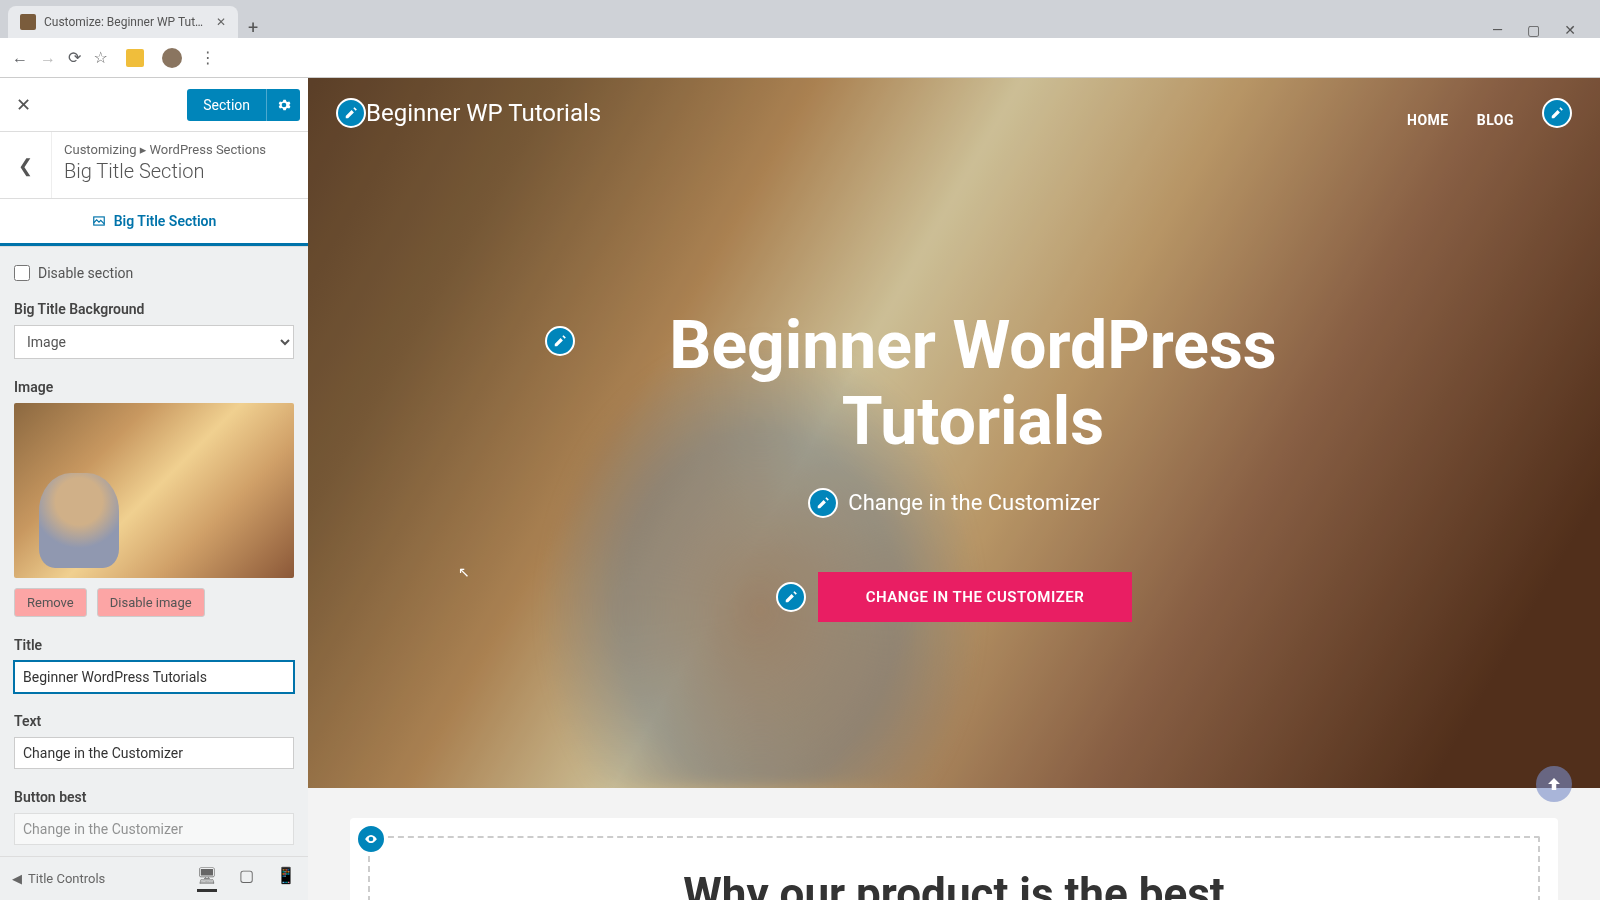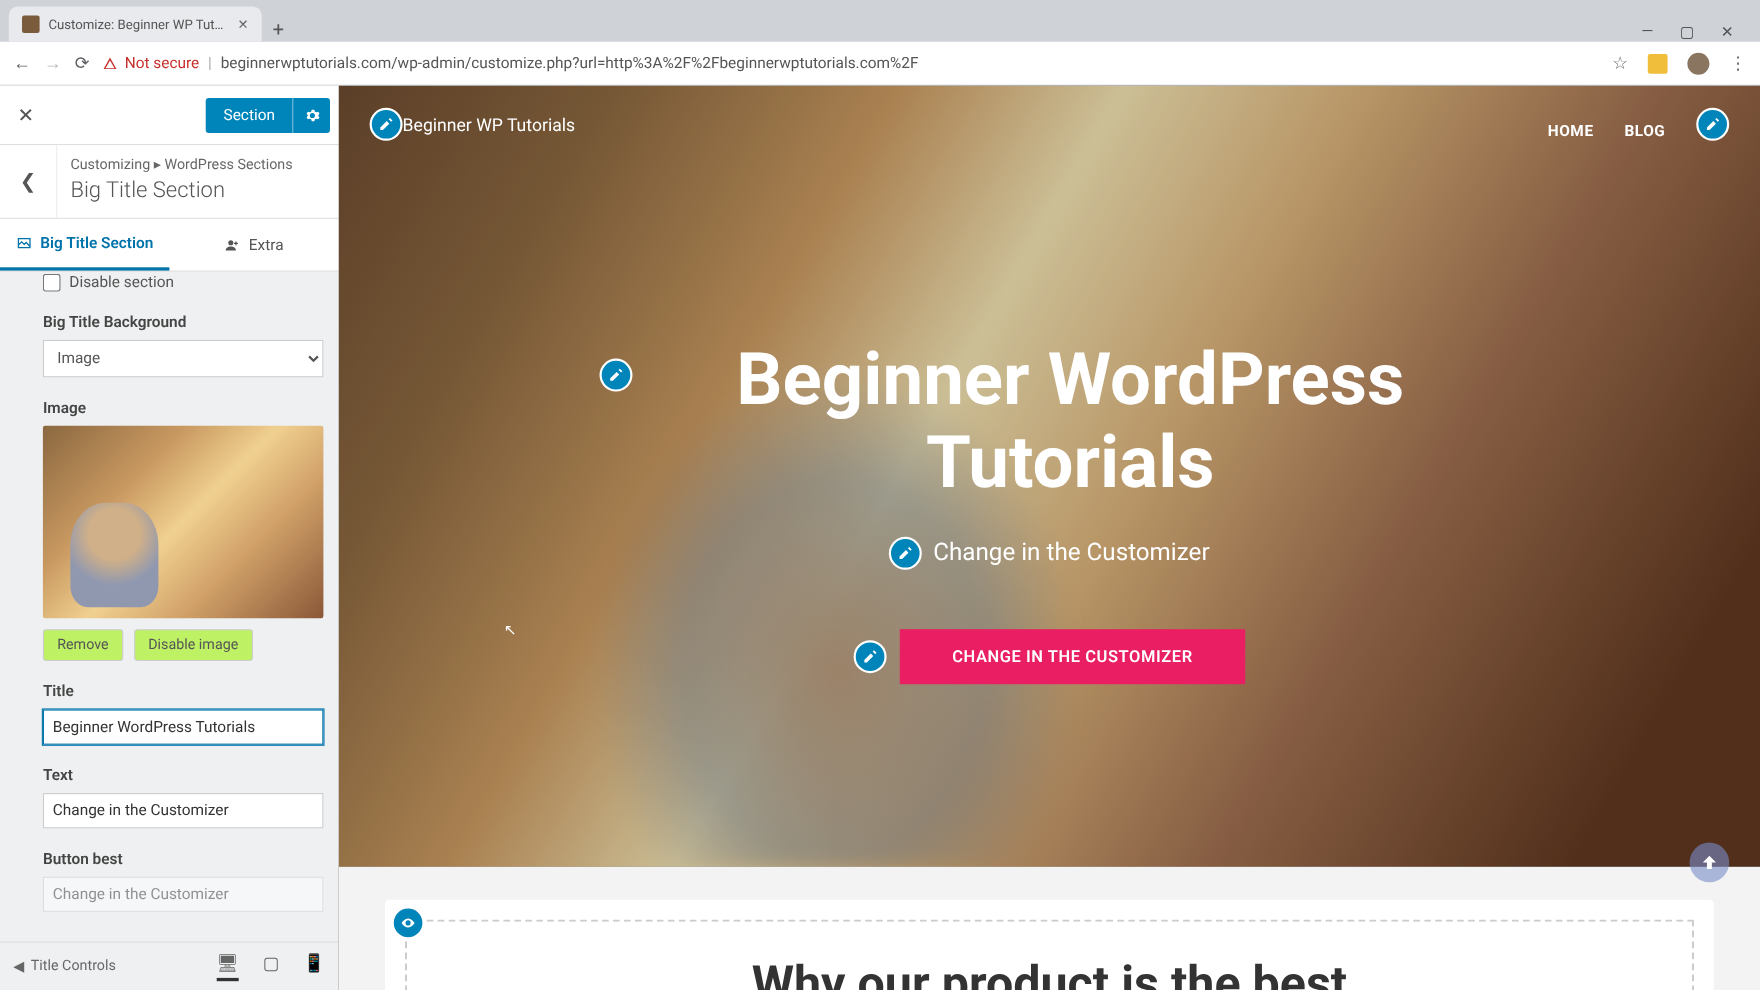--- a/index.html
+++ b/index.html
@@ -38,46 +38,46 @@
 .back-arrow { width: 52px; height: 66px; display: flex; align-items: center; justify-content: center; font-size: 18px; color: #555; cursor: pointer; border-right: 1px solid #eee; }
 .breadcrumb-txt { padding: 10px 12px; }
 .crumb-line { font-size: 13px; color: #666; }
 .crumb-title { font-size: 20px; color: #555; font-weight: 300; margin-top: 2px; }
 
 .section-tabs { display: flex; background: #fff; border-bottom: 1px solid #ddd; }
 .section-tab { flex: 1; text-align: center; padding: 14px 0; font-size: 14px; color: #555; cursor: pointer; display: flex; align-items: center; justify-content: center; gap: 8px; }
 .section-tab.active { color: #0073aa; border-bottom: 3px solid #0073aa; font-weight: 600; }
 .section-tab-icon { width: 14px; height: 14px; display: inline-block; }
 
-.controls-scroll { flex: 1; overflow-y: auto; padding: 2px 14px; position: relative; margin-left: 25px; }
+.controls-scroll { flex: 1; overflow-y: auto; padding: 18px 14px; position: relative; }
 .checkbox-row { display: flex; align-items: center; gap: 8px; font-size: 14px; color: #555; margin-bottom: 20px; }
 .checkbox-row input { width: 16px; height: 16px; }
 .ctrl-label { font-size: 14px; color: #444; font-weight: 600; margin-bottom: 8px; }
 .ctrl-select { width: 100%; padding: 7px 8px; background: #fff; border: 1px solid #ccc; font-size: 14px; color: #555; }
 .ctrl-block { margin-bottom: 20px; }
 .img-preview { width: 100%; height: 175px; border-radius: 2px; background: linear-gradient(135deg, #8b6840 0%, #c89860 30%, #f0d090 50%, #d0a068 70%, #8b5838 100%); position: relative; overflow: hidden; margin-bottom: 10px; }
 .img-preview::after { content: ""; position: absolute; left: 25px; bottom: 10px; width: 80px; height: 95px; background: radial-gradient(circle at 50% 30%, #d0b088 30%, #9098b0 60%); border-radius: 40% 40% 20% 20%; }
 .btn-row { display: flex; gap: 10px; }
-.small-btn { background: #bef264; border: 1px solid #ccc; padding: 6px 12px; font-size: 13px; color: #555; cursor: pointer; border-radius: 3px; }
+.small-btn { background: #fca5a5; border: 1px solid #ccc; padding: 6px 12px; font-size: 13px; color: #555; cursor: pointer; border-radius: 3px; }
 .ctrl-input { width: 100%; padding: 7px 8px; background: #fff; border: 1px solid #ccc; font-size: 14px; color: #333; }
 .ctrl-input.focused { border: 1px solid #0073aa; box-shadow: 0 0 0 1px #0073aa; }
 
 .sidebar-footer { height: 44px; background: #eef0f1; border-top: 1px solid #ddd; display: flex; align-items: center; padding: 0 12px; gap: 16px; }
 .hide-controls { display: flex; align-items: center; gap: 6px; font-size: 13px; color: #666; cursor: pointer; }
 .device-icons { margin-left: auto; display: flex; gap: 22px; color: #666; }
 .device-icons span { cursor: pointer; }
 .device-icons span.active { border-bottom: 3px solid #333; padding-bottom: 4px; }
 
 
 .preview { flex: 1; position: relative; background: #333; overflow: hidden; }
 .hero { position: relative; height: 710px; background: linear-gradient(120deg, #6b4a2f 0%, #8b6840 15%, #c89860 30%, #f0e0b0 42%, #d8b078 55%, #a07050 70%, #603820 90%); }
 .hero::before { content: ""; position: absolute; inset: 0; background: radial-gradient(ellipse 400px 500px at 35% 75%, rgba(180,150,120,0.95) 0%, rgba(100,120,150,0.4) 35%, transparent 55%); filter: blur(8px); }
 .hero-overlay { position: absolute; inset: 0; background: rgba(0,0,0,0.15); }
 .top-nav { position: relative; display: flex; align-items: center; padding: 20px 28px; z-index: 2; }
-.site-title { color: #fff; font-size: 16px; font-weight: 400; }
+.site-title { color: #fff; font-size: 24px; font-weight: 400; }
 .nav-links { margin-left: auto; display: flex; gap: 28px; align-items: flex-end; }
 .nav-link { color: #fff; font-size: 14px; font-weight: 700; letter-spacing: 0.5px; cursor: pointer; }
 .edit-badge { width: 30px; height: 30px; border-radius: 50%; background: #0085ba; border: 2px solid #fff; display: flex; align-items: center; justify-content: center; color: #fff; cursor: pointer; flex-shrink: 0; }
 .edit-badge svg { width: 14px; height: 14px; }
 .hero-content { position: relative; text-align: center; padding-top: 160px; z-index: 2; }
 .hero-title-wrap { display: inline-flex; align-items: flex-start; gap: 8px; justify-content: center; }
 .hero-title { color: #fff; font-size: 66px; font-weight: 700; line-height: 1.15; max-width: 780px; }
 .hero-sub-wrap { display: inline-flex; align-items: center; gap: 10px; margin-top: 28px; }
 .hero-sub { color: #fff; font-size: 22px; }
 .hero-btn-wrap { display: inline-flex; align-items: center; gap: 12px; margin-top: 54px; }
@@ -106,30 +106,20 @@
     <div class="window-controls">
       <span>—</span>
       <span>▢</span>
       <span>✕</span>
     </div>
   </div>
   <div class="addr-bar">
     <span class="nav-icon">←</span>
     <span class="nav-icon disabled">→</span>
     <span class="nav-icon">⟳</span>
-    <div class="url-bar">
-      <span class="not-secure">
-        <svg viewBox="0 0 24 24">
-            <path fill="currentColor" d="M12 2L2 20h20L12 2zm0 5l7 12H5l7-12z"></path>
-          </svg>
-        <span>Not secure</span>
-      </span>
-      <span class="url-sep">|</span>
-      <span>beginnerwptutorials.com/wp-admin/customize.php?url=http%3A%2F%2Fbeginnerwptutorials.com%2F</span>
-    </div>
     <div class="addr-right">
       <span>☆</span>
       <span class="ext-icon"></span>
       <span class="avatar"></span>
       <span>⋮</span>
     </div>
   </div>
 </div>
 
 <div class="workspace">
@@ -156,28 +146,20 @@
       </div>
     </div>
     <div class="section-tabs">
       <div class="section-tab active">
         <svg class="section-tab-icon" viewBox="0 0 24 24">
             <rect x="3" y="5" width="18" height="14" fill="none" stroke="currentColor" stroke-width="2"></rect>
             <path d="M3 15l5-5 4 4 3-3 6 6" fill="none" stroke="currentColor" stroke-width="2"></path>
           </svg>
         <span>Big Title Section</span>
       </div>
-      <div class="section-tab">
-        <svg class="section-tab-icon" viewBox="0 0 24 24">
-            <circle cx="10" cy="8" r="4" fill="currentColor"></circle>
-            <path d="M2 20c0-4 4-6 8-6s8 2 8 6" fill="currentColor"></path>
-            <path d="M18 6v6M15 9h6" stroke="currentColor" stroke-width="2"></path>
-          </svg>
-        <span>Extra</span>
-      </div>
     </div>
     <div class="controls-scroll">
       <label class="checkbox-row">
         <input type="checkbox" style="">
         <span>Disable section</span>
       </label>
       <div class="ctrl-block">
         <div class="ctrl-label">Big Title Background</div>
         <select class="ctrl-select">
           <option>Image</option>

